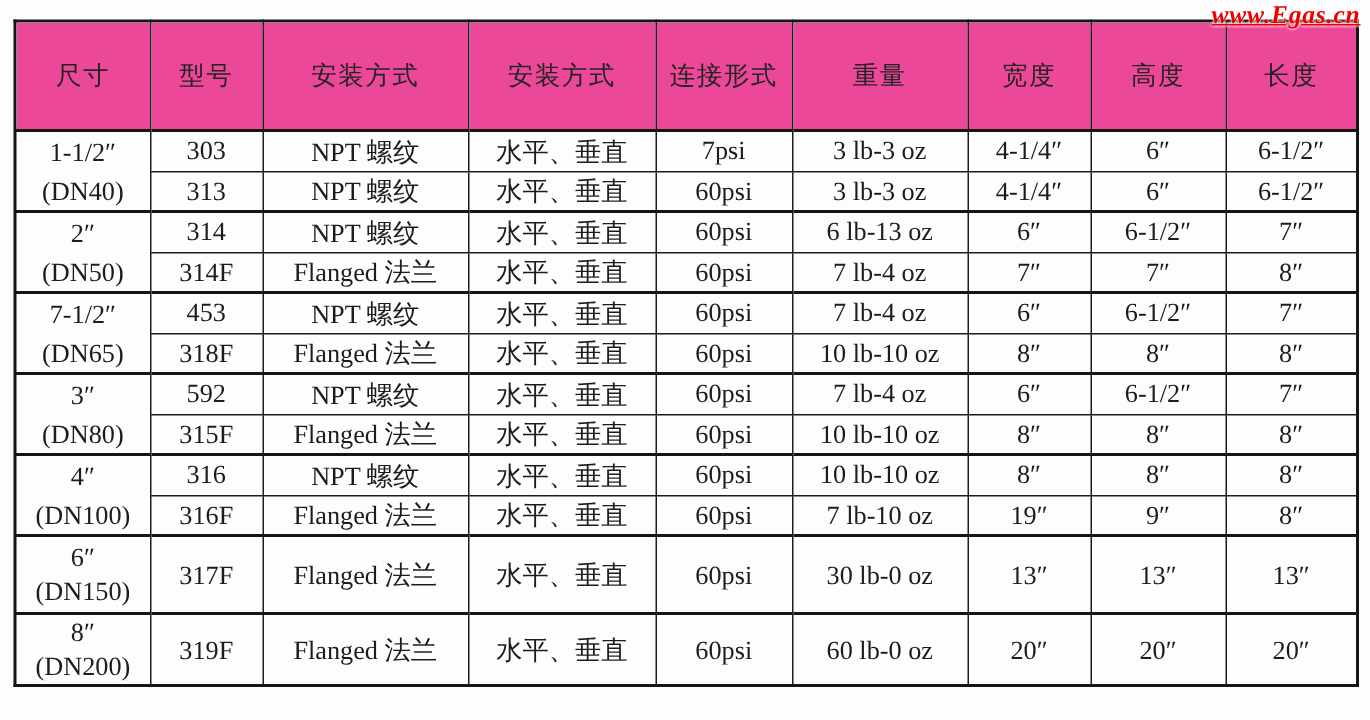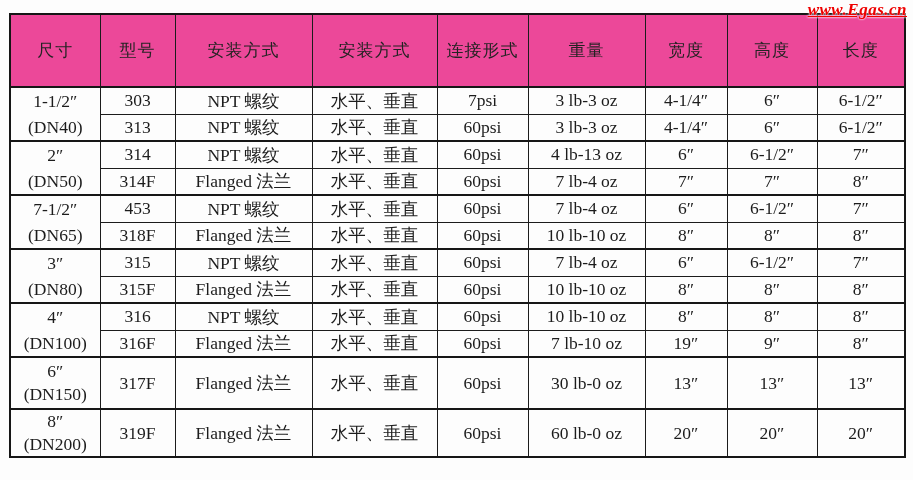--- a/index.html
+++ b/index.html
@@ -95,21 +95,21 @@
 
       <tr class="r gs">
         <td class="size" rowspan="2">
           <span class="ln">2″</span>
           <span class="ln">(DN50)</span>
         </td>
         <td class="model">314</td>
         <td>NPT 螺纹</td>
         <td>水平、垂直</td>
         <td>60psi</td>
-        <td>4 lb-13 oz</td>
+        <td>6 lb-13 oz</td>
         <td>6″</td>
         <td>6-1/2″</td>
         <td>7″</td>
       </tr>
       <tr class="r">
         <td class="model">314F</td>
         <td>Flanged 法兰</td>
         <td>水平、垂直</td>
         <td>60psi</td>
         <td>7 lb-4 oz</td>
@@ -141,21 +141,21 @@
         <td>8″</td>
         <td>8″</td>
         <td>8″</td>
       </tr>
 
       <tr class="r gs">
         <td class="size" rowspan="2">
           <span class="ln">3″</span>
           <span class="ln">(DN80)</span>
         </td>
-        <td class="model">315</td>
+        <td class="model">592</td>
         <td>NPT 螺纹</td>
         <td>水平、垂直</td>
         <td>60psi</td>
         <td>7 lb-4 oz</td>
         <td>6″</td>
         <td>6-1/2″</td>
         <td>7″</td>
       </tr>
       <tr class="r">
         <td class="model">315F</td>

